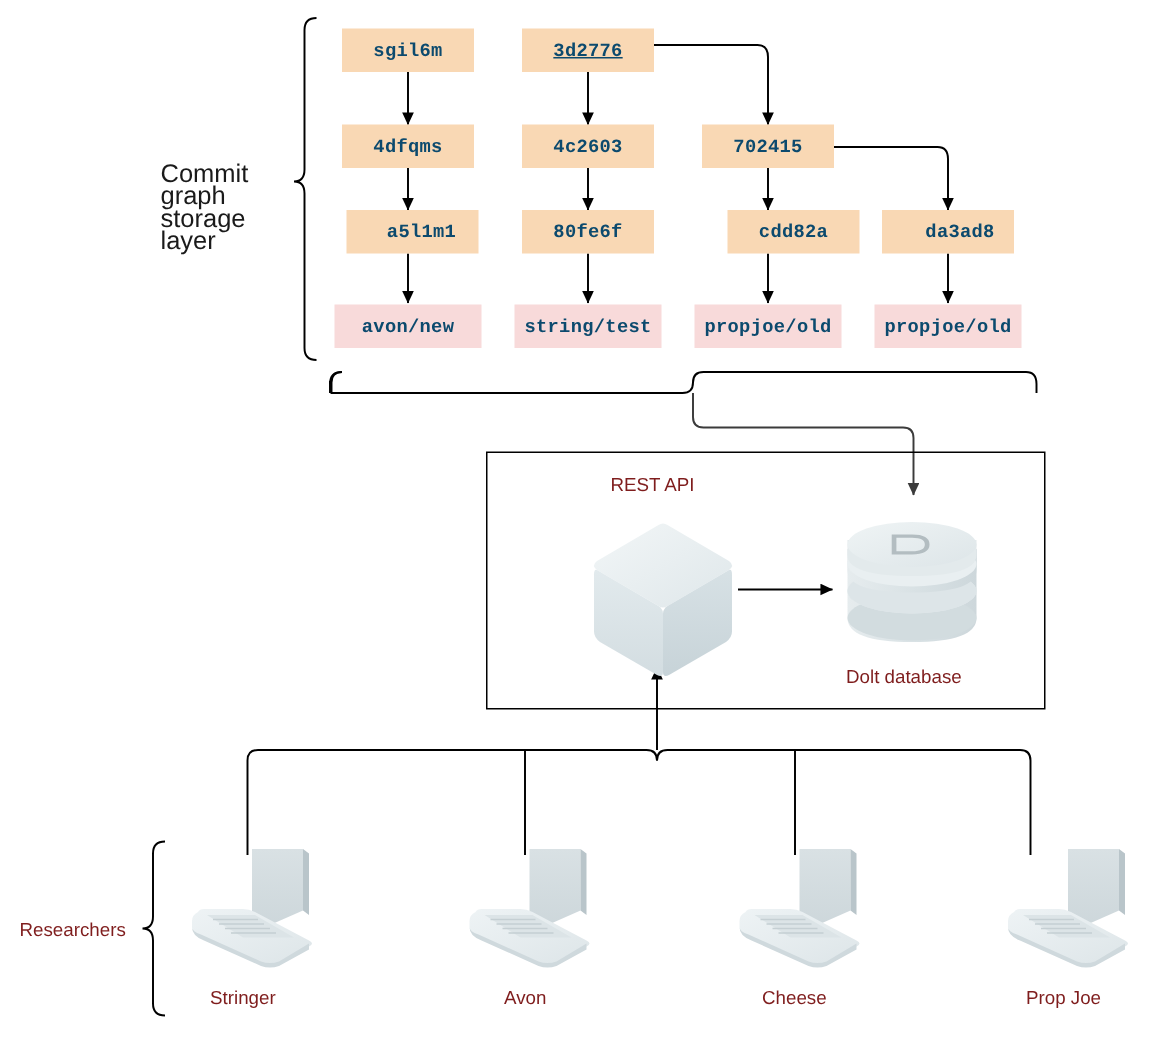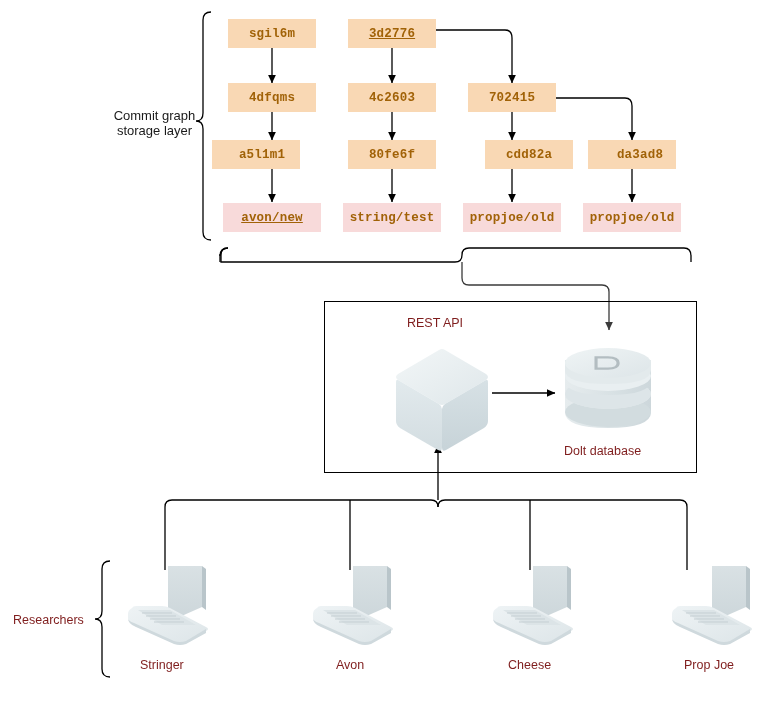--- a/index.html
+++ b/index.html
@@ -22,21 +22,21 @@
   }
   .node {
     position: absolute;
     box-sizing: border-box;
     display: flex;
     align-items: center;
     justify-content: center;
     font-family: "Liberation Mono", monospace;
     font-weight: bold;
     font-size: 12.5px;
-    color: #a16207;
+    color: #0c4a6e;
     letter-spacing: 0.2px;
     white-space: nowrap;
   }
   .node.commit {
     background: #f9d8b4;
     width: 88px;
     height: 29px;
   }
   .node.branch {
     background: #f8dada;
@@ -46,24 +46,24 @@
   .plain-label {
     position: absolute;
     font-family: "Liberation Sans", sans-serif;
     font-size: 12.5px;
     color: #7f1d1d;
     white-space: nowrap;
   }
   .multiline-label {
     position: absolute;
     font-family: "Liberation Sans", sans-serif;
-    font-size: 13px;
+    font-size: 17px;
     line-height: 15px;
     color: #1a1a1a;
-    text-align: center;
+    text-align: left;
   }
   .api-frame {
     position: absolute;
     left: 324px;
     top: 301px;
     width: 373px;
     height: 172px;
     border: 1.4px solid #000000;
     box-sizing: border-box;
     background: transparent;
@@ -236,22 +236,22 @@
       </g>
       <path d="M2,56 Q2,62 10,65 L48,82 Q54,84 60,82 L80,71 L80,67 L60,79 Q54,81 48,79 L8,61 Q2,59 2,56 Z" fill="#cfd9dd"></path>
     </g>
   </g>
 </svg>
 
 <div class="api-frame"></div>
 
 <div class="node commit" style="left:228px; top:19px;">sgil6m</div>
 <div class="node commit" style="left:228px; top:83px;">4dfqms</div>
-<div class="node commit" style="left:212px; top:140px;padding-left:12px;">a5l1m1</div>
-<div class="node branch" style="left:223px; top:203px;text-decoration:underline;">avon/new</div>
+<div class="node commit" style="left:231px; top:140px;padding-left:12px;">a5l1m1</div>
+<div class="node branch" style="left:223px; top:203px;">avon/new</div>
 
 <div class="node commit" style="left:348px; top:19px;text-decoration:underline;">3d2776</div>
 <div class="node commit" style="left:348px; top:83px;">4c2603</div>
 <div class="node commit" style="left:348px; top:140px;">80fe6f</div>
 <div class="node branch" style="left:343px; top:203px;">string/test</div>
 
 <div class="node commit" style="left:468px; top:83px;">702415</div>
 <div class="node commit" style="left:485px; top:140px;text-align:right;">cdd82a</div>
 <div class="node branch" style="left:463px; top:203px;">propjoe/old</div>
 

